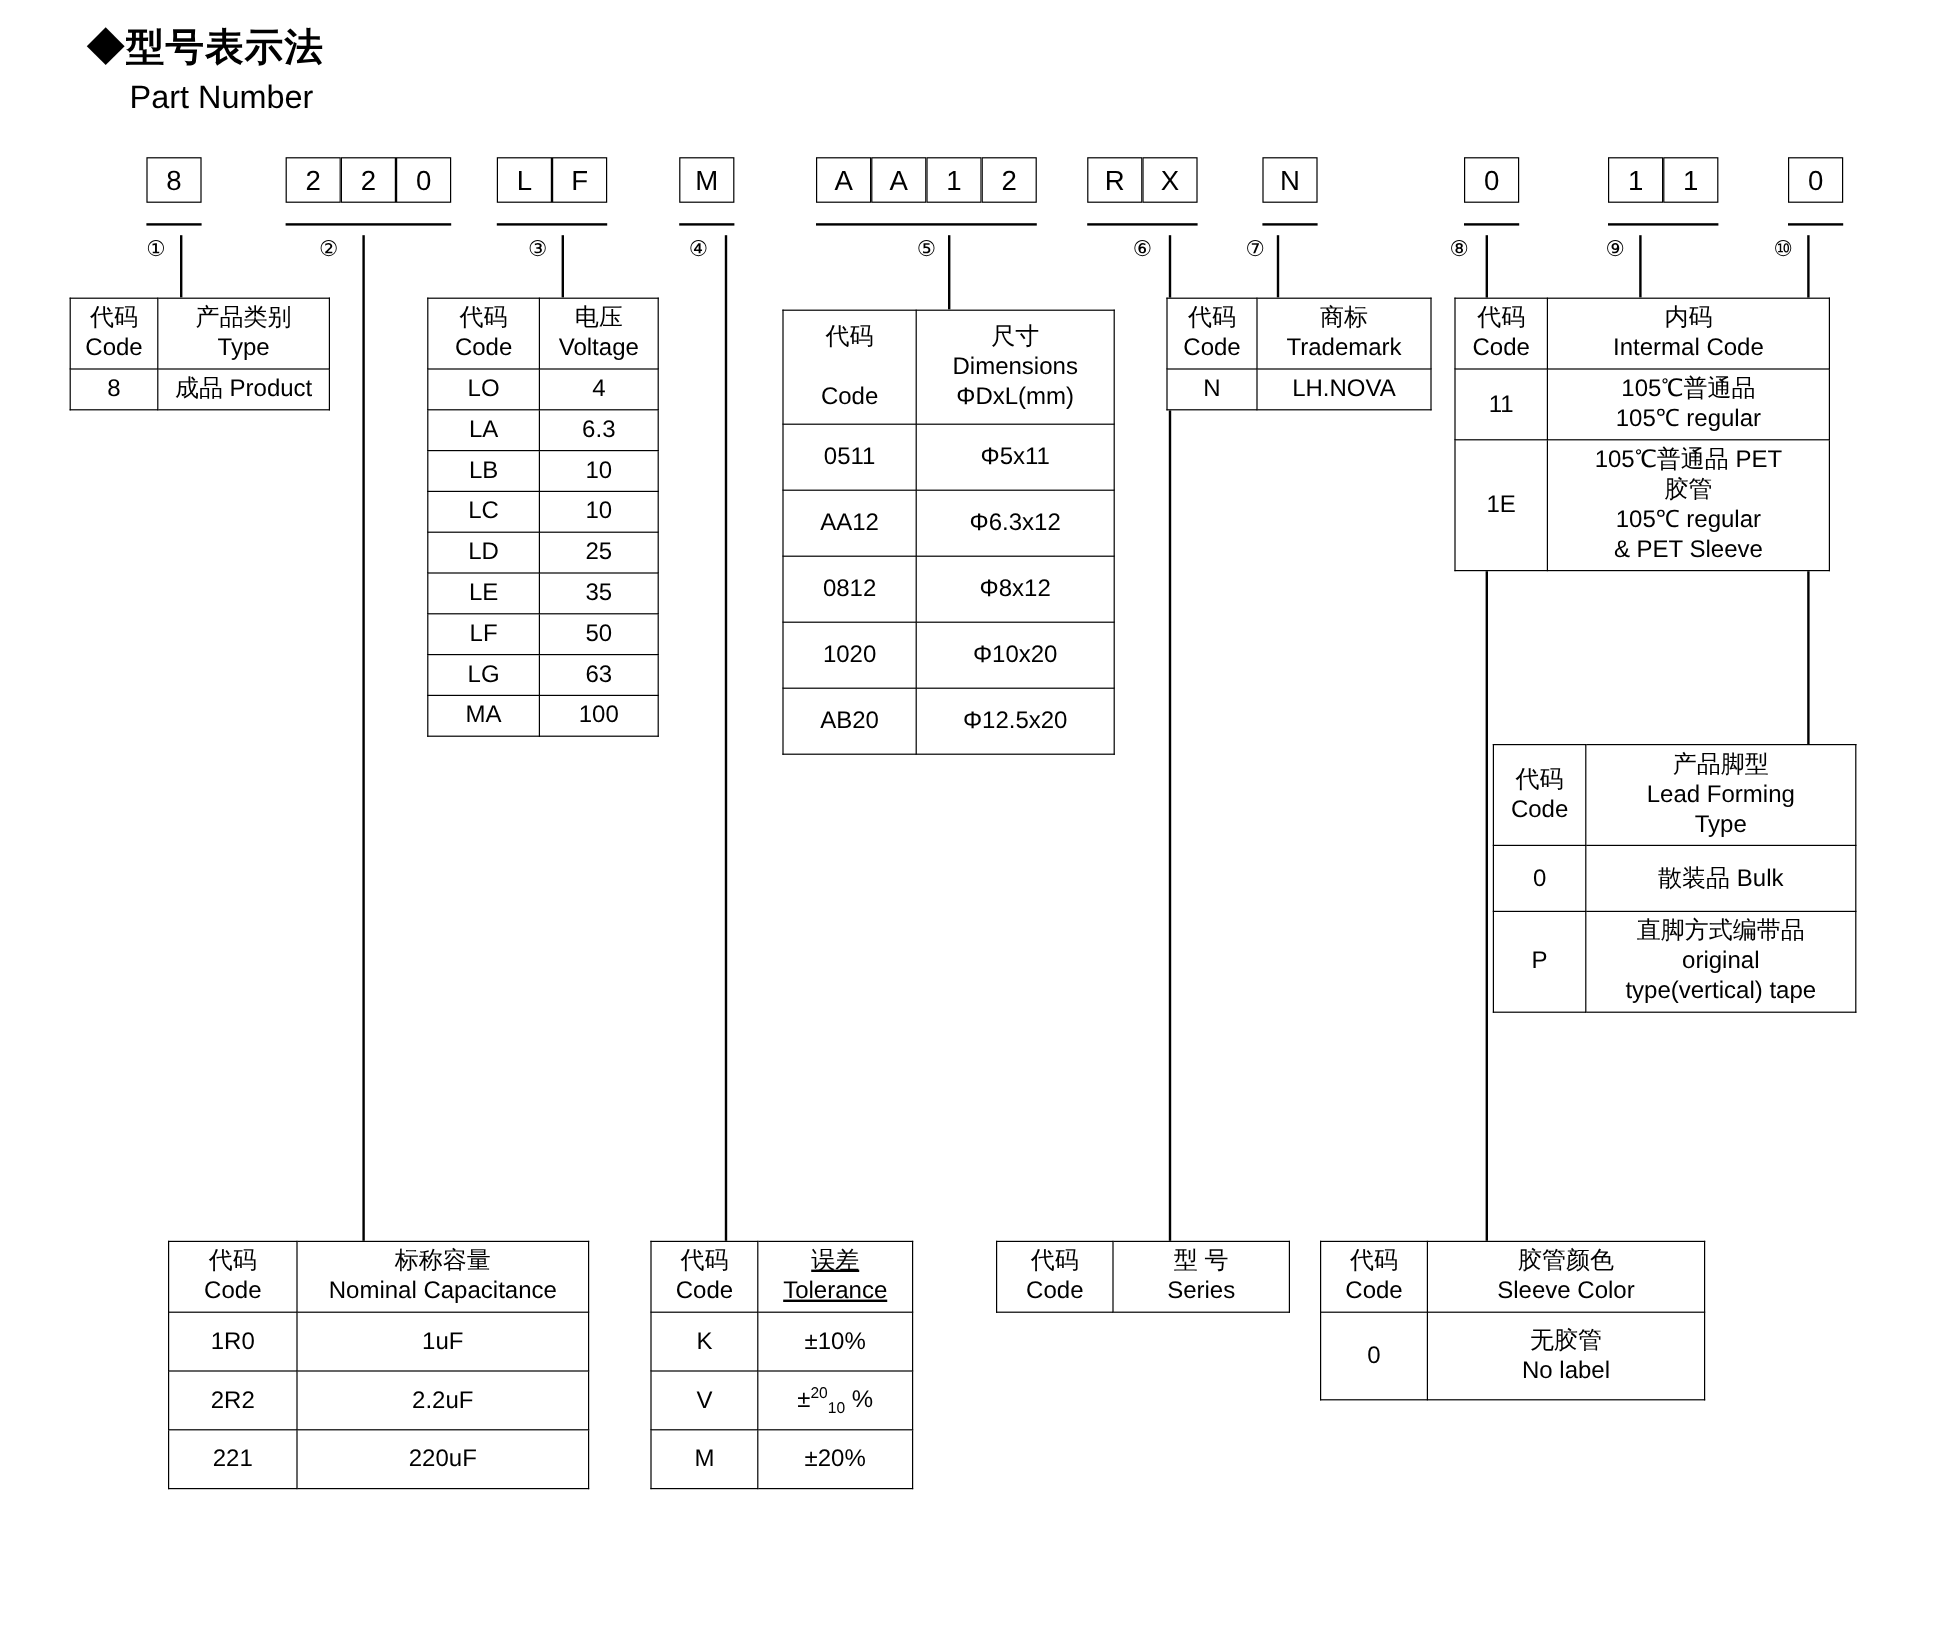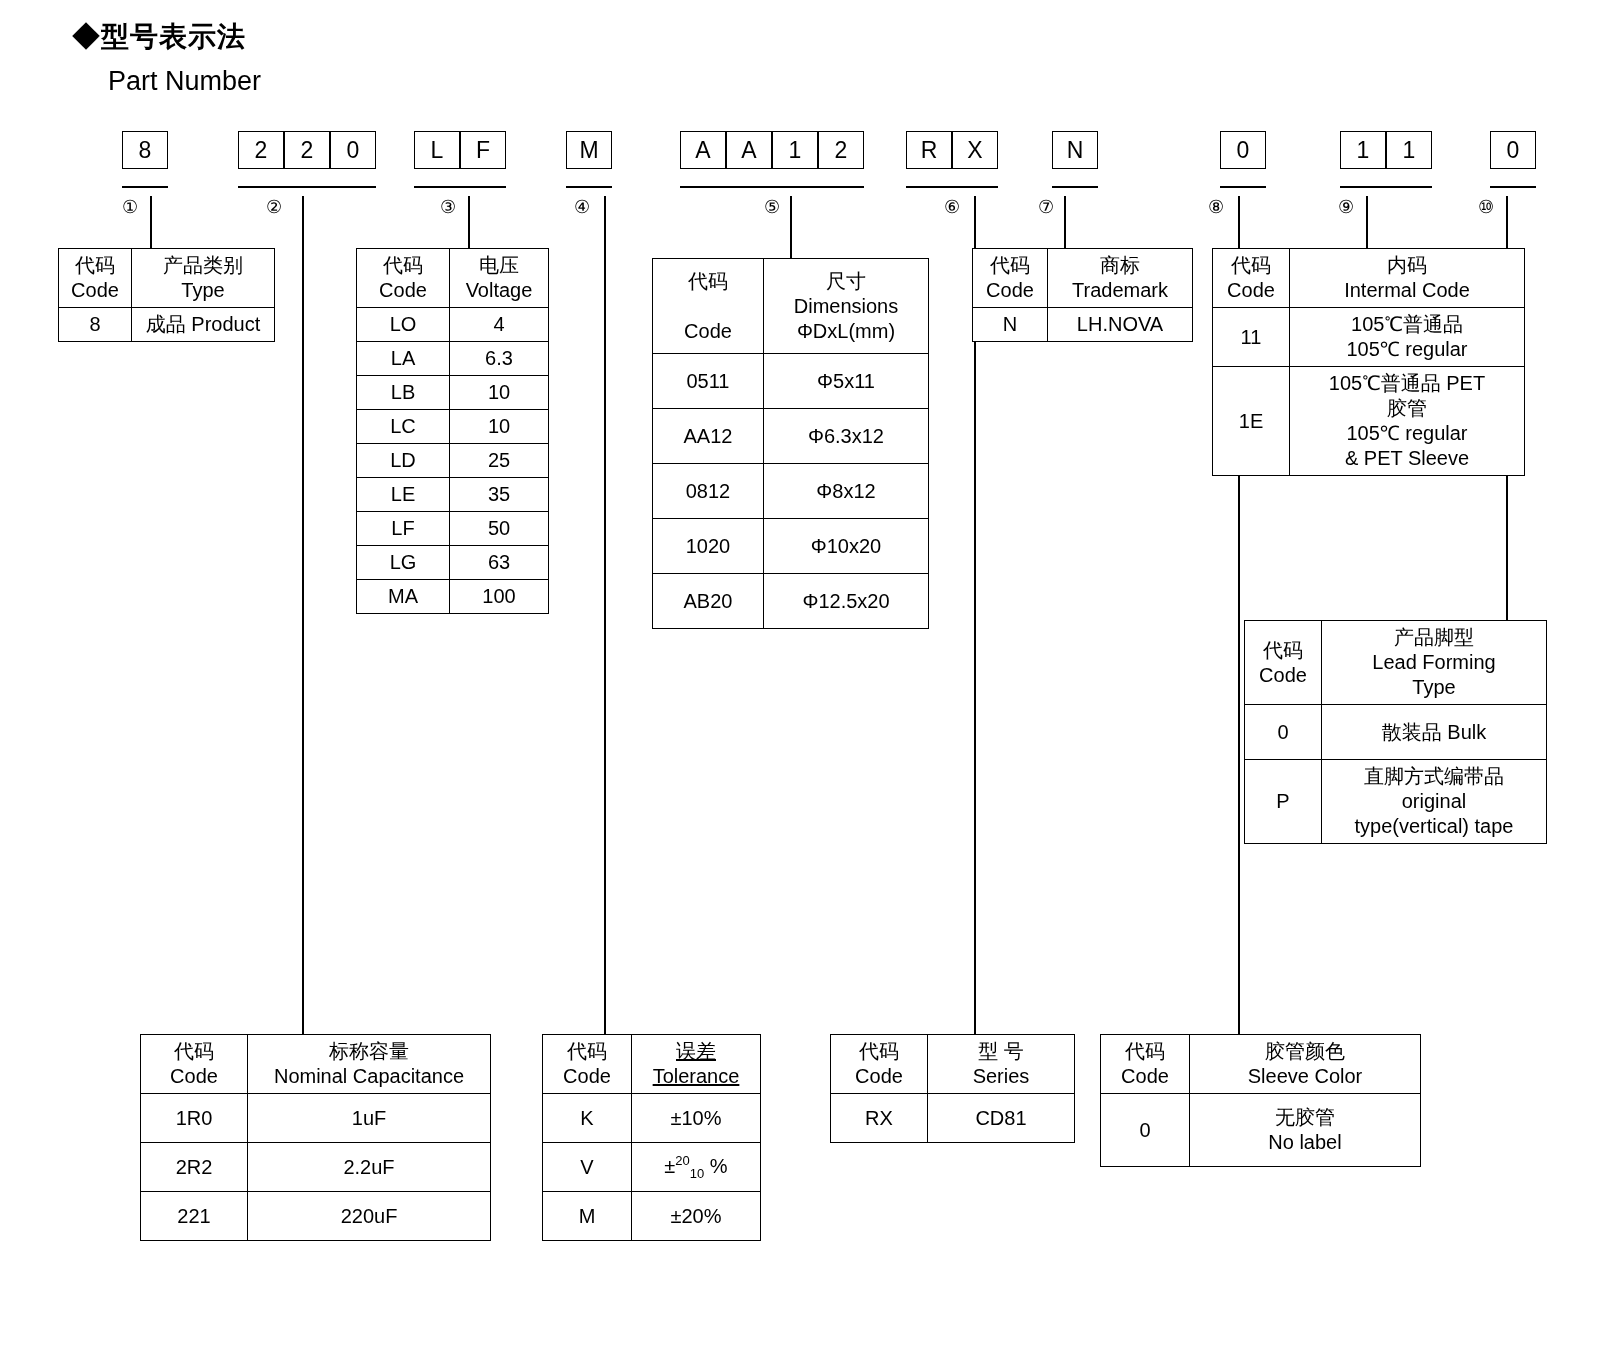--- a/index.html
+++ b/index.html
@@ -13,21 +13,21 @@
     position: relative;
     font-family: "Liberation Sans", sans-serif;
     color: #000000;
     overflow: hidden;
   }
   .abs { position: absolute; }
 
   
   #header-cn {
     left: 72px; top: 18px;
-    font-size: 28px;
+    font-size: 32px;
     font-weight: bold;
     letter-spacing: 1px;
   }
   #header-en {
     left: 108px; top: 66px;
     font-size: 27px;
     text-align: right;
   }
 
   
@@ -429,24 +429,20 @@
         <tr>
       <td style="width:84px;" class="hdr-two">
         <span>代码</span><br>
         <span>Code</span>
       </td>
       <td style="width:134px;margin-top:31px;" class="hdr-two">
         <span>型 号</span><br>
         <span>Series</span>
       </td>
     </tr>
-    <tr>
-      <td style="height:40px;">RX</td>
-      <td>CD81</td>
-    </tr>
   </tbody>
     </table>
 </div>
 
 <div class="abs" style="left:1100px; top:1034px;">
   <table class="t">
     <tbody>
         <tr>
       <td style="width:76px;" class="hdr-two">
         <span>代码</span><br>

